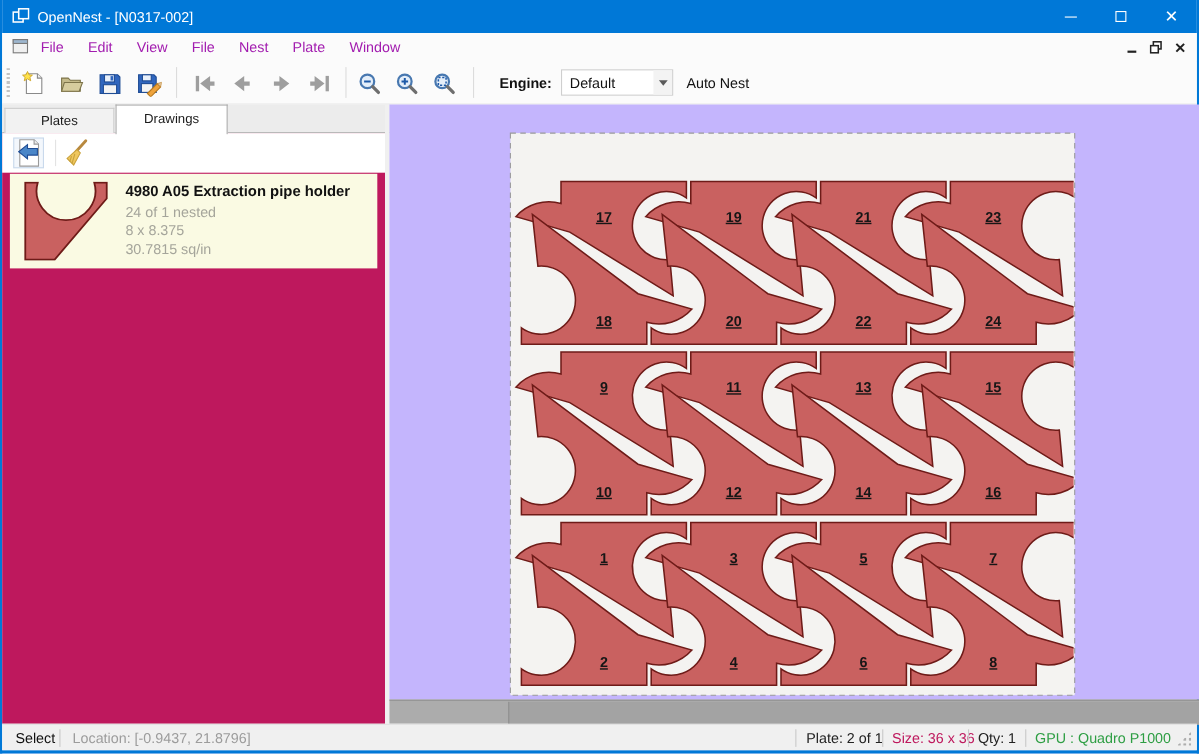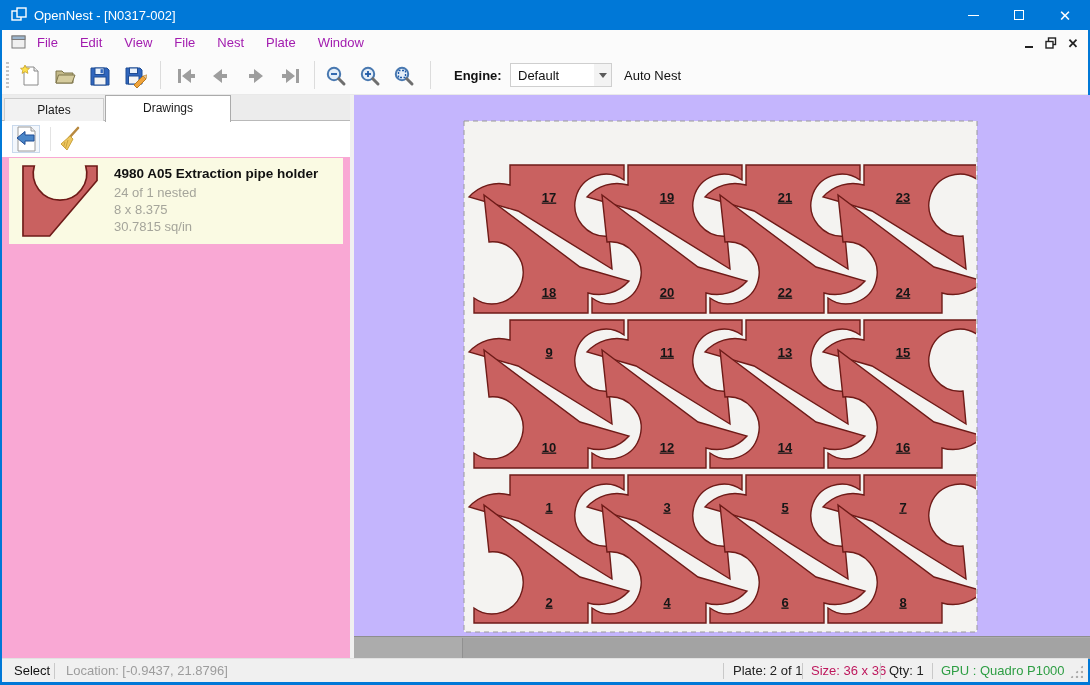--- a/index.html
+++ b/index.html
@@ -37,22 +37,22 @@
   .engine-combo { position:absolute; left:508px; top:63px; width:102px; height:24px; background:#fff; border:1px solid #CFCFCF; }
   .engine-value { position:absolute; left:7px; top:4px; font-size:13px; color:#111; }
   .combo-arrow { position:absolute; right:0; top:0; width:17px; height:22px; background:#F3F3F3; display:flex; align-items:center; justify-content:center; }
   .combo-arrow:after { content:""; width:0; height:0; border-left:4px solid transparent; border-right:4px solid transparent; border-top:5px solid #5A5A5A; }
   .auto-nest { position:absolute; left:622px; top:68px; font-size:13px; color:#111; }
 
   
   .tabstrip { position:absolute; left:0; top:95px; width:352px; height:26px; background:#ECECEC; border-bottom:1px solid #B9B9B9; }
   .tab { position:absolute; text-align:center; font-size:12px; color:#1a1a1a; }
   .tab-inactive { left:2px; top:3px; width:100px; height:23px; line-height:22px; background:#F2F2F2; border:1px solid #CCCCCC; border-bottom:none; }
-  .tab-active { left:103px; top:0; width:126px; height:27px; line-height:25px; background:#fff; border:1px solid #ABABAB; border-bottom:none; z-index:2; }
-  .sidepanel { position:absolute; left:0; top:121px; width:348px; height:537px; background:#f9a8d4;padding-left:34px; }
+  .tab-active { left:103px; top:0; width:102px; height:27px; line-height:25px; background:#fff; border:1px solid #ABABAB; border-bottom:none; z-index:2; }
+  .sidepanel { position:absolute; left:0; top:121px; width:348px; height:537px; background:#be185d;padding-left:34px; }
   .side-toolbar { position:absolute; left:0; top:0; width:100%; height:36px; background:#fff; }
   .side-btn { position:absolute; top:4px; width:28px; height:28px; display:flex; align-items:center; justify-content:center; border:1px solid #C9D9EC; background:#F3F7FC; }
   .side-sep { position:absolute; left:48px; top:6px; width:1px; height:24px; background:#E3E3E3; }
   .drawing-item { position:absolute; left:7px; top:37px; width:334px; height:86px; background:#FAFAE3; }
   .item-title { position:absolute; left:105px; top:8px; font-size:13.5px; font-weight:bold; color:#111; }
   .item-meta { position:absolute; left:105px; font-size:13px; color:#A5A59B; }
   .meta1 { top:27px; } .meta2 { top:44px; } .meta3 { top:61px; }
   .item-thumb { position:absolute; left:11px; top:7px; }
   .splitter { position:absolute; left:348px; top:95px; width:4px; height:563px; background:#F0F0F0; }
 

